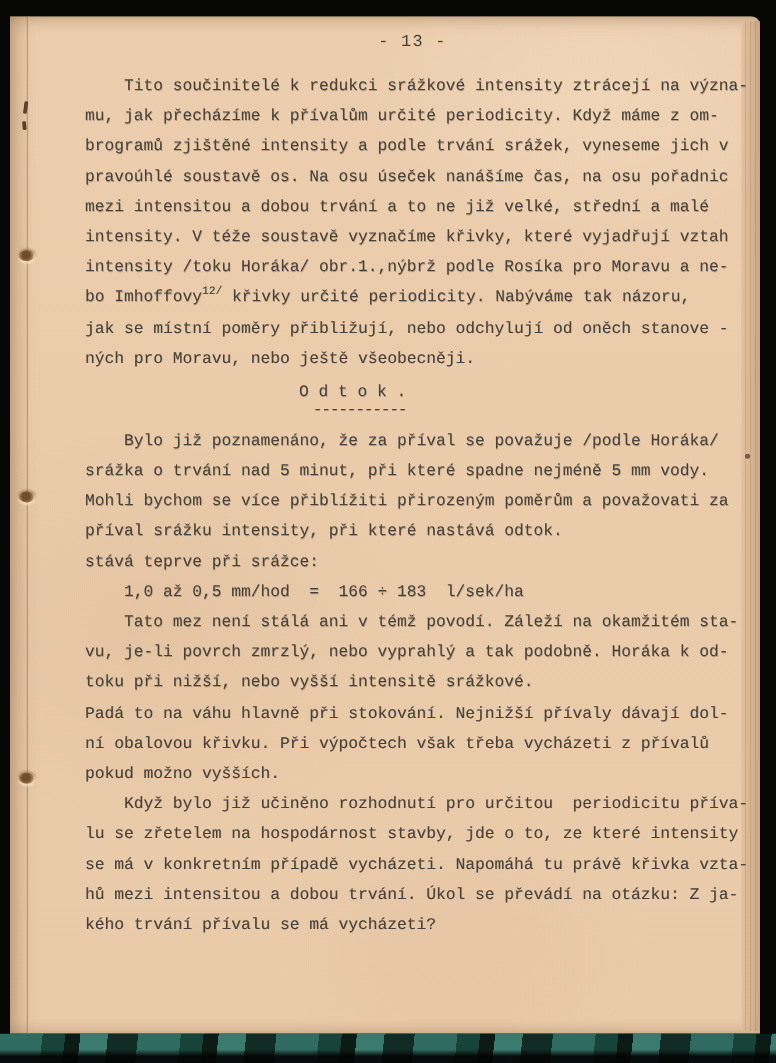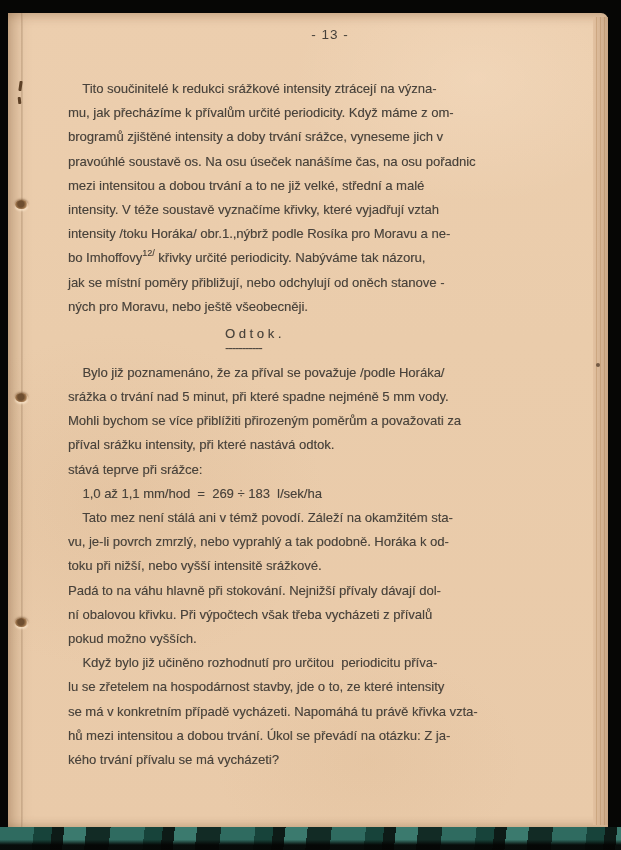--- a/index.html
+++ b/index.html
@@ -1,19 +1,19 @@
 <!DOCTYPE html>
 <html><head>
 <meta charset="utf-8">
 <style>
   html,body{margin:0;padding:0;background:#000;}
   .scan{
     position:relative;width:621px;height:850px;overflow:hidden;
     background:#060605;
-    font-family:Liberation Sans, sans-serif;
+    font-family:Liberation Mono, monospace;
   }
   
   .cover-top{
     position:absolute;left:0;top:0;width:621px;height:14px;
     background:
       repeating-linear-gradient(93deg,
         #0f0f0d 0 26px,#2e4a3c 26px 36px,#13110e 36px 62px,
         #44583a 62px 70px,#0c0c0a 70px 98px,#27585 98px 99px);
     filter:brightness(.9);
   }
@@ -74,25 +74,24 @@
   .page-number{
     position:absolute;left:60px;top:14px;width:524px;
     text-align:center;font-size:13.5px;letter-spacing:1px;
     color:#45403a;
   }
   .text-block{
     position:absolute;left:60px;top:44px;width:530px;
     font-size:13px;line-height:24.2px;
     color:#48423b;
     text-shadow:.4px .4px 0 rgba(70,60,50,.35);
-    margin-top:20px;
   }
   .line{white-space:pre;height:24.2px;}
   .line sup{font-size:9px;line-height:0;position:relative;top:-1px;}
-  .heading-wrap{margin:7px 0 8px 157px;width:100px;}
+  .heading-wrap{margin:7px 0 8px 157px;width:100px;text-align:right;}
   .heading{white-space:pre;line-height:16px;}
   .heading-underline{white-space:pre;line-height:11px;letter-spacing:-1px;color:#4a443d;}
 </style>
 </head>
 <body>
 
 <div class="scan">
   <div class="cover-top"></div>
 
   <div class="page">
@@ -103,38 +102,38 @@
     <div class="stitch s3"></div>
     <div class="mark m1"></div>
     <div class="mark m2"></div>
     <div class="inkdot"></div>
 
     <div class="page-number">- 13 -</div>
 
     <div class="text-block" id="text-block">
         <div class="line">    Tito součinitelé k redukci srážkové intensity ztrácejí na význa-</div>
         <div class="line">mu, jak přecházíme k přívalům určité periodicity. Když máme z om-</div>
-        <div class="line">brogramů zjištěné intensity a doby trvání srážce, vyneseme jich v</div>
+        <div class="line">brogramů zjištěné intensity a podle trvání srážek, vyneseme jich v</div>
         <div class="line">pravoúhlé soustavě os. Na osu úseček nanášíme čas, na osu pořadnic</div>
         <div class="line">mezi intensitou a dobou trvání a to ne již velké, střední a malé</div>
         <div class="line">intensity. V téže soustavě vyznačíme křivky, které vyjadřují vztah</div>
         <div class="line">intensity /toku Horáka/ obr.1.,nýbrž podle Rosíka pro Moravu a ne-</div>
         <div class="line">bo Imhoffovy<sup>12/</sup> křivky určité periodicity. Nabýváme tak názoru,</div>
         <div class="line">jak se místní poměry přibližují, nebo odchylují od oněch stanove -</div>
         <div class="line">ných pro Moravu, nebo ještě všeobecněji.</div>
         <div class="heading-wrap">
           <div class="heading">O d t o k .</div>
           <div class="heading-underline">-----------</div>
         </div>
         <div class="line">    Bylo již poznamenáno, že za příval se považuje /podle Horáka/</div>
         <div class="line">srážka o trvání nad 5 minut, při které spadne nejméně 5 mm vody.</div>
         <div class="line">Mohli bychom se více přiblížiti přirozeným poměrům a považovati za</div>
         <div class="line">příval srážku intensity, při které nastává odtok.</div>
         <div class="line">stává teprve při srážce:</div>
-        <div class="line">    1,0 až 1,1 mm/hod  =  269 ÷ 183  l/sek/ha</div>
+        <div class="line">    1,0 až 0,5 mm/hod  =  166 ÷ 183  l/sek/ha</div>
         <div class="line">    Tato mez není stálá ani v témž povodí. Záleží na okamžitém sta-</div>
         <div class="line">vu, je-li povrch zmrzlý, nebo vyprahlý a tak podobně. Horáka k od-</div>
         <div class="line">toku při nižší, nebo vyšší intensitě srážkové.</div>
         <div class="line">Padá to na váhu hlavně při stokování. Nejnižší přívaly dávají dol-</div>
         <div class="line">ní obalovou křivku. Při výpočtech však třeba vycházeti z přívalů</div>
         <div class="line">pokud možno vyšších.</div>
         <div class="line">    Když bylo již učiněno rozhodnutí pro určitou  periodicitu příva-</div>
         <div class="line">lu se zřetelem na hospodárnost stavby, jde o to, ze které intensity</div>
         <div class="line">se má v konkretním případě vycházeti. Napomáhá tu právě křivka vzta-</div>
         <div class="line">hů mezi intensitou a dobou trvání. Úkol se převádí na otázku: Z ja-</div>

